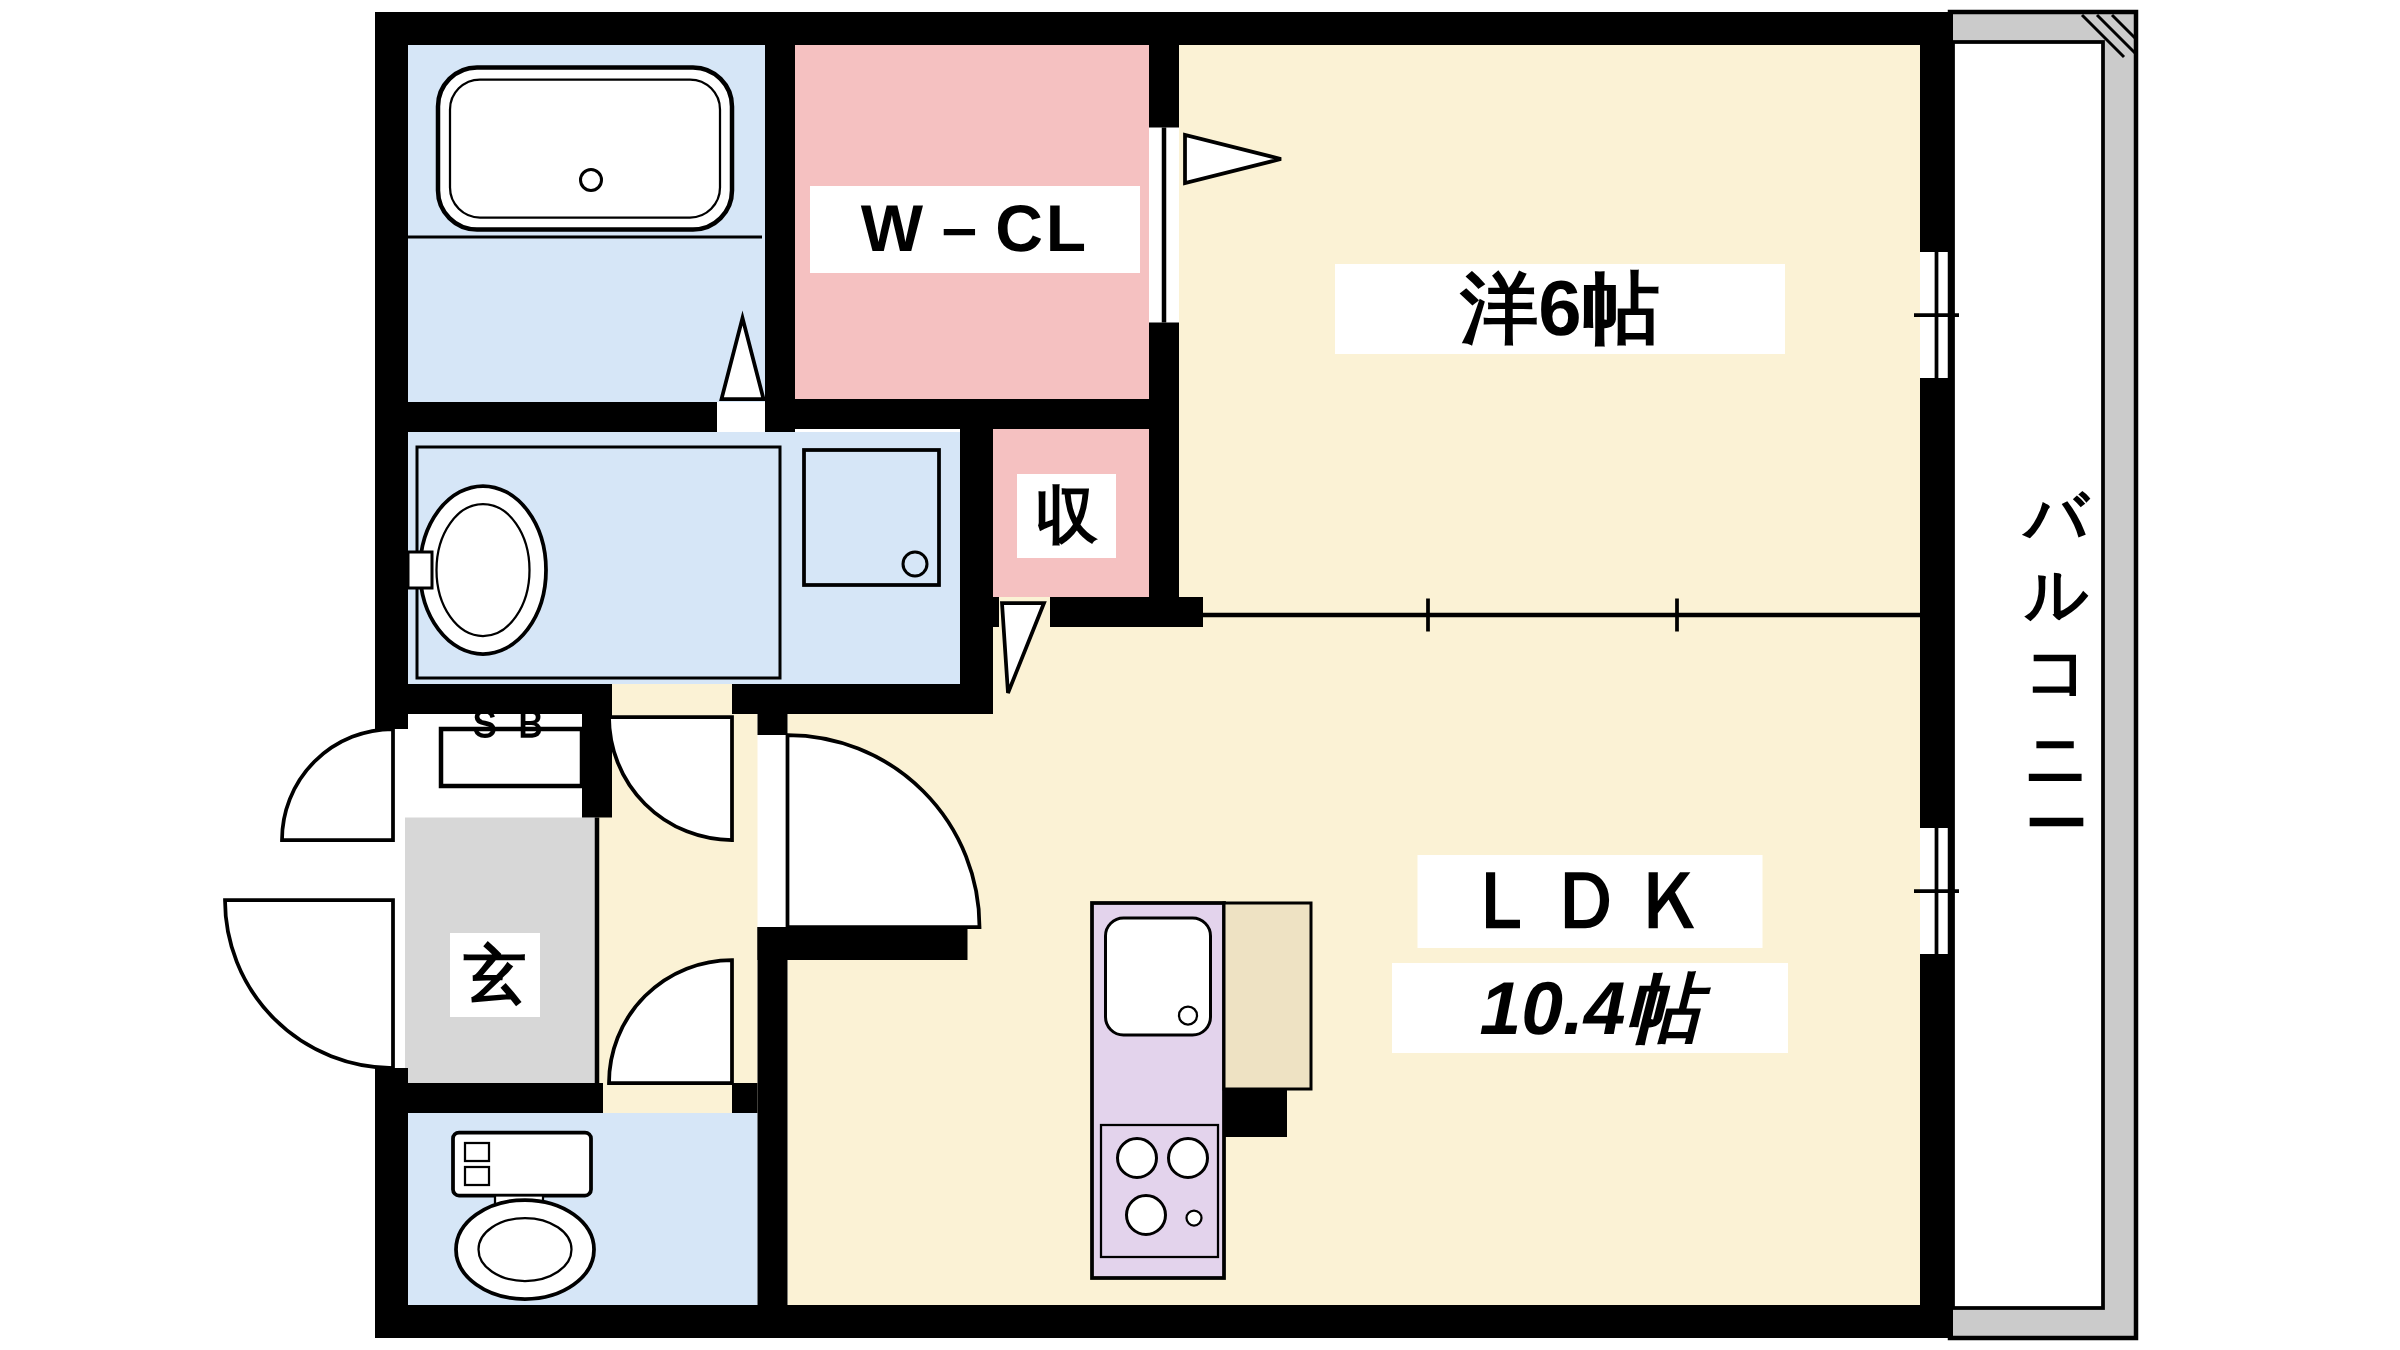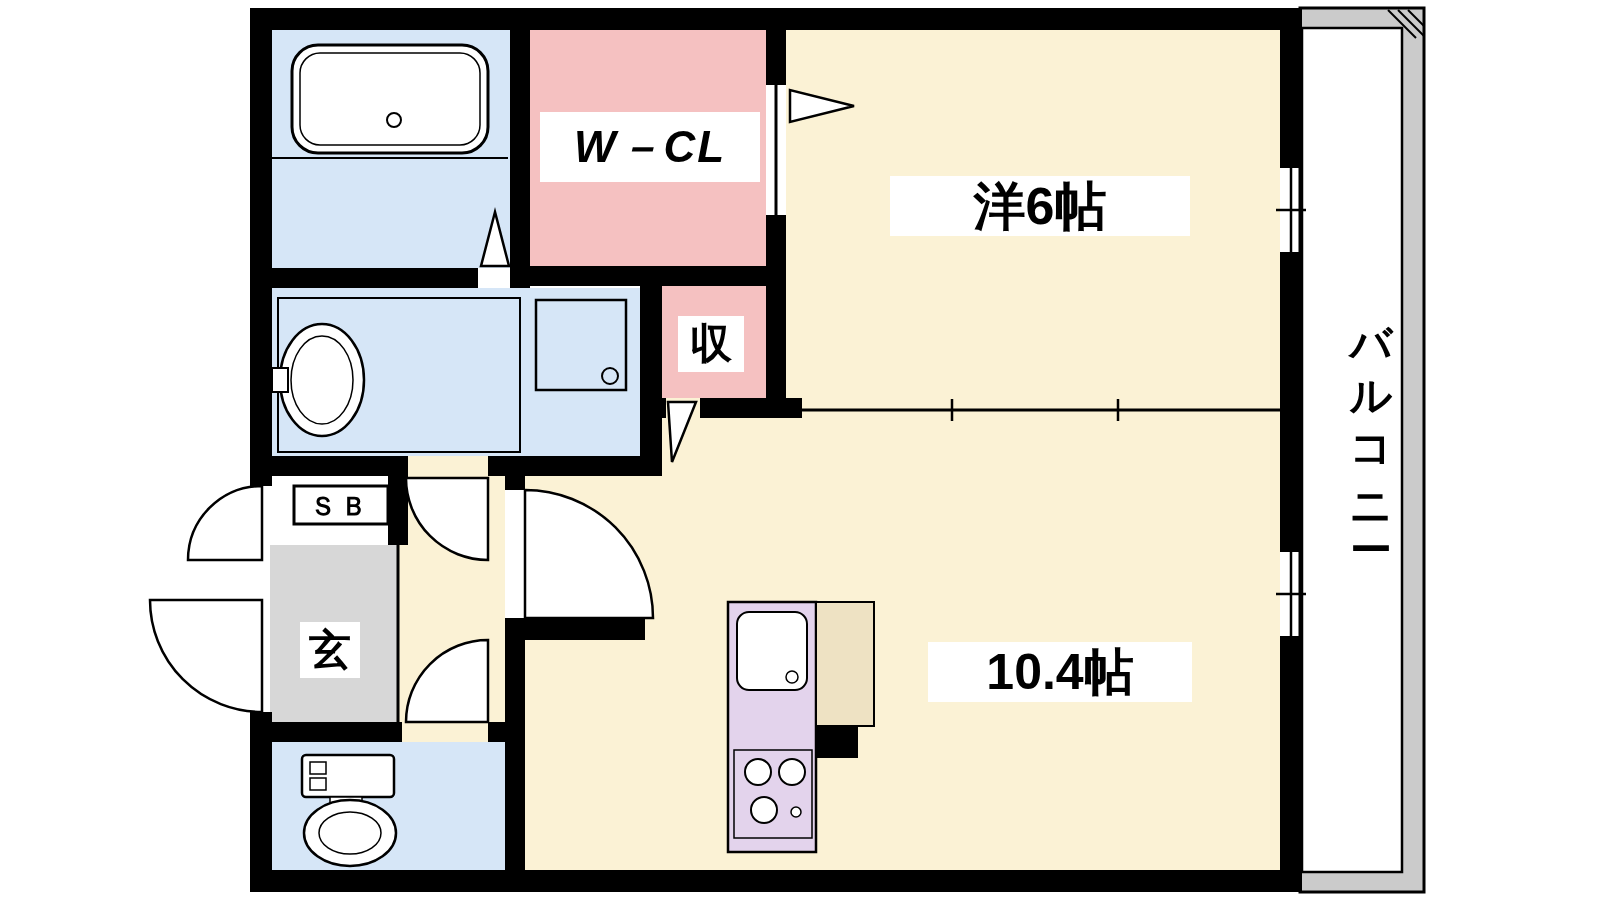--- a/index.html
+++ b/index.html
@@ -5,27 +5,27 @@
   html,body{margin:0;padding:0;background:#fff;}
   .stage{
     position:relative;width:1600px;height:900px;background:#fff;overflow:hidden;
     font-family:"Liberation Sans","DejaVu Sans",sans-serif;
   }
   .stage svg{position:absolute;left:0;top:0;}
   .lbl{
     position:absolute;display:flex;align-items:center;justify-content:center;
     background:#fff;color:#000;font-weight:bold;line-height:1;white-space:nowrap;
   }
-  .lbl-wcl{left:540px;top:112px;width:220px;height:70px;font-size:44px;letter-spacing:2px;font-style:italic;}
+  .lbl-wcl{left:540px;top:124px;width:220px;height:58px;font-size:44px;letter-spacing:2px;}
   .lbl-bedroom{left:890px;top:176px;width:300px;height:60px;font-size:52px;}
   .lbl-storage{left:678px;top:316px;width:66px;height:56px;font-size:42px;}
-  .lbl-sb{left:298px;top:489px;width:86px;height:33px;font-size:26px;letter-spacing:5px;background:transparent;text-align:right;}
+  .lbl-sb{left:298px;top:465px;width:86px;height:33px;font-size:26px;letter-spacing:5px;background:transparent;text-align:right;}
   .lbl-genkan{left:300px;top:622px;width:60px;height:56px;font-size:42px;}
   .lbl-ldk{left:945px;top:570px;width:230px;height:62px;font-size:52px;letter-spacing:4px;}
-  .lbl-ldksize{left:928px;top:642px;width:264px;height:60px;font-size:50px;}
+  .lbl-ldksize{left:928px;top:642px;width:264px;height:60px;font-size:50px;font-style:italic;}
   .lbl-balcony{
     left:1330px;top:286px;width:62px;padding:10px 0;font-size:42px;
     writing-mode:vertical-rl;display:block;text-align:center;letter-spacing:10px;
   }
 </style>
 </head>
 <body>
 
 <div class="stage">
   <svg width="1600" height="900" viewBox="0 0 1600 900">
@@ -156,15 +156,16 @@
         <circle cx="796" cy="812" r="5" fill="#FFFFFF" stroke="#000" stroke-width="1.5"></circle>
       </g>
     </g>
   </svg>
 
   <div class="lbl lbl-wcl">W－CL</div>
   <div class="lbl lbl-bedroom">洋6帖</div>
   <div class="lbl lbl-storage">収</div>
   <div class="lbl lbl-sb">ＳＢ</div>
   <div class="lbl lbl-genkan">玄</div>
+  <div class="lbl lbl-ldk">ＬＤＫ</div>
   <div class="lbl lbl-ldksize">10.4帖</div>
   <div class="lbl lbl-balcony">バルコニー</div>
 </div>
 
 </body></html>

